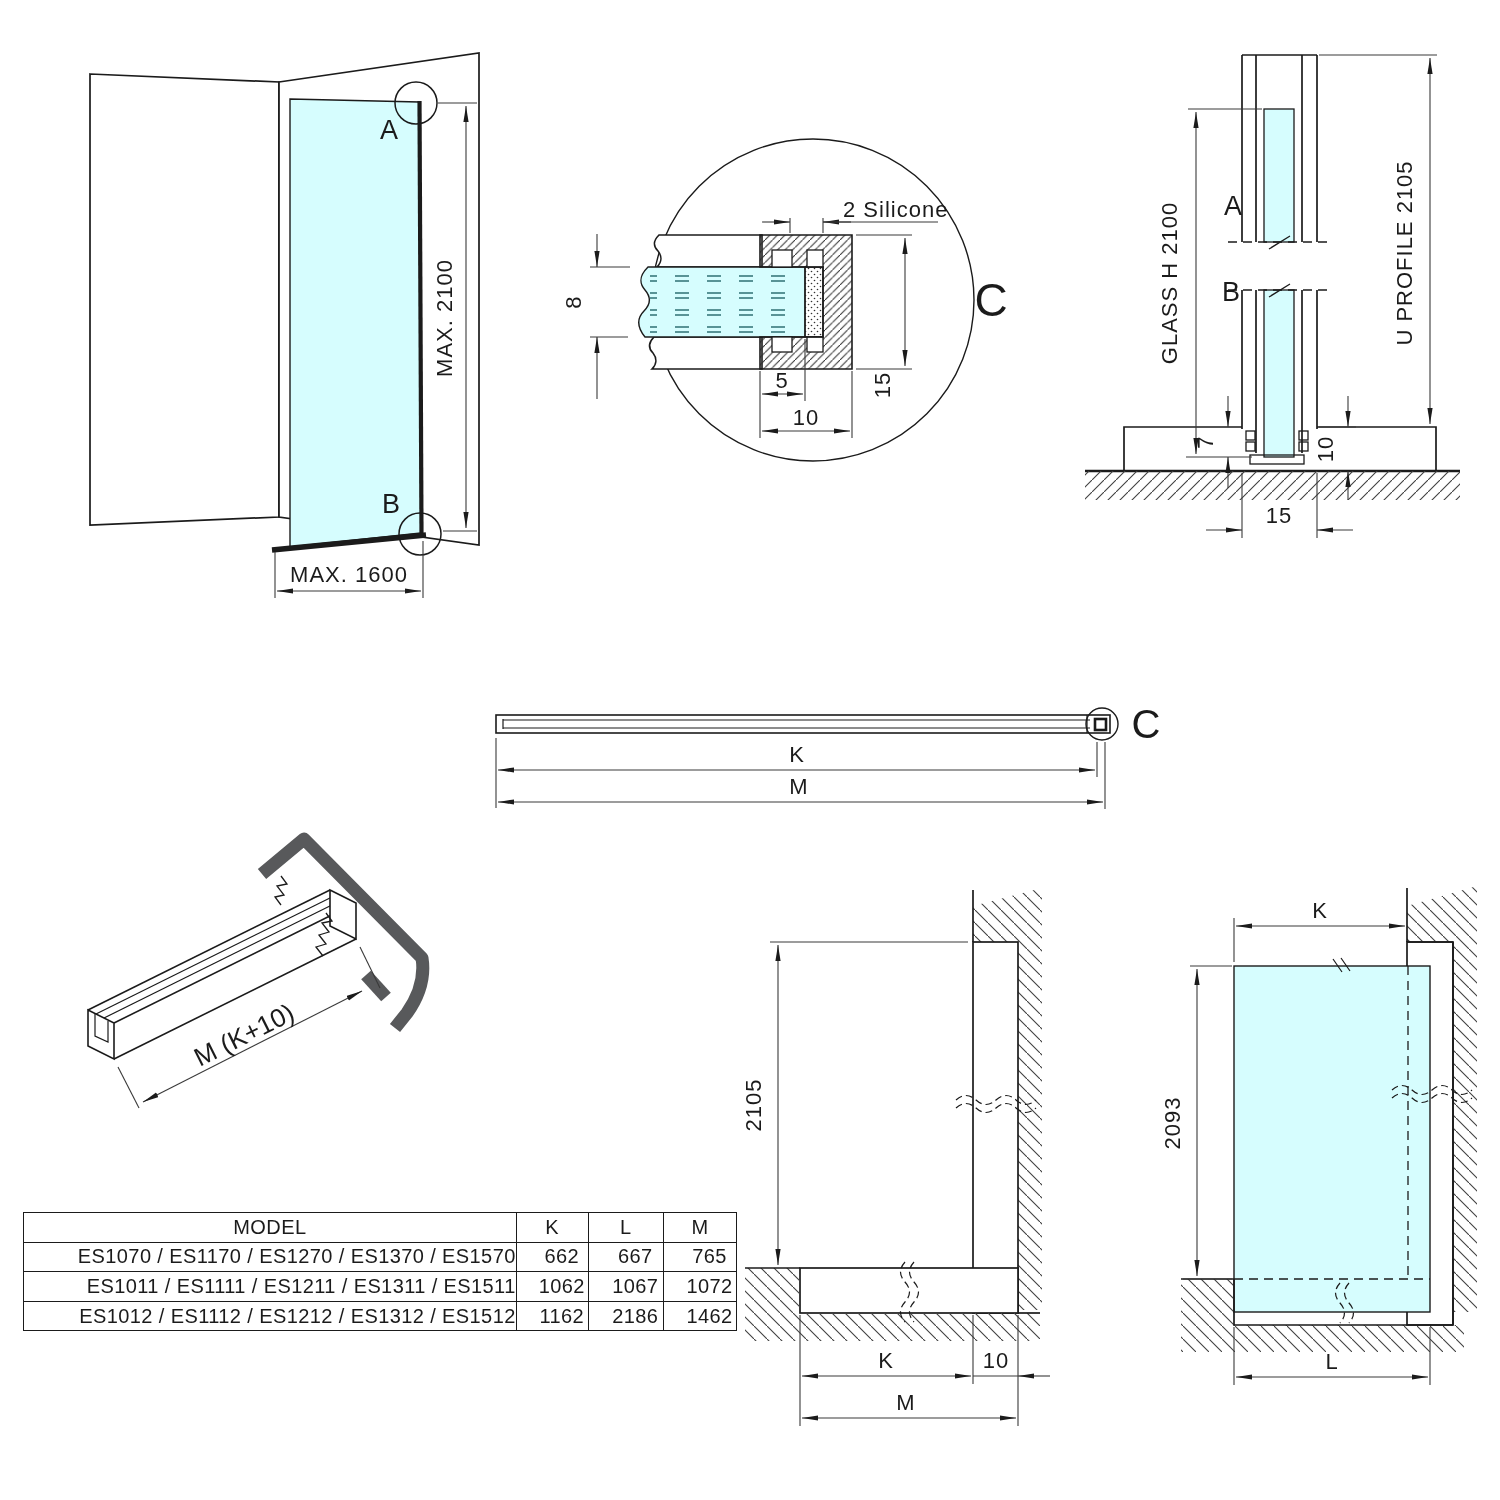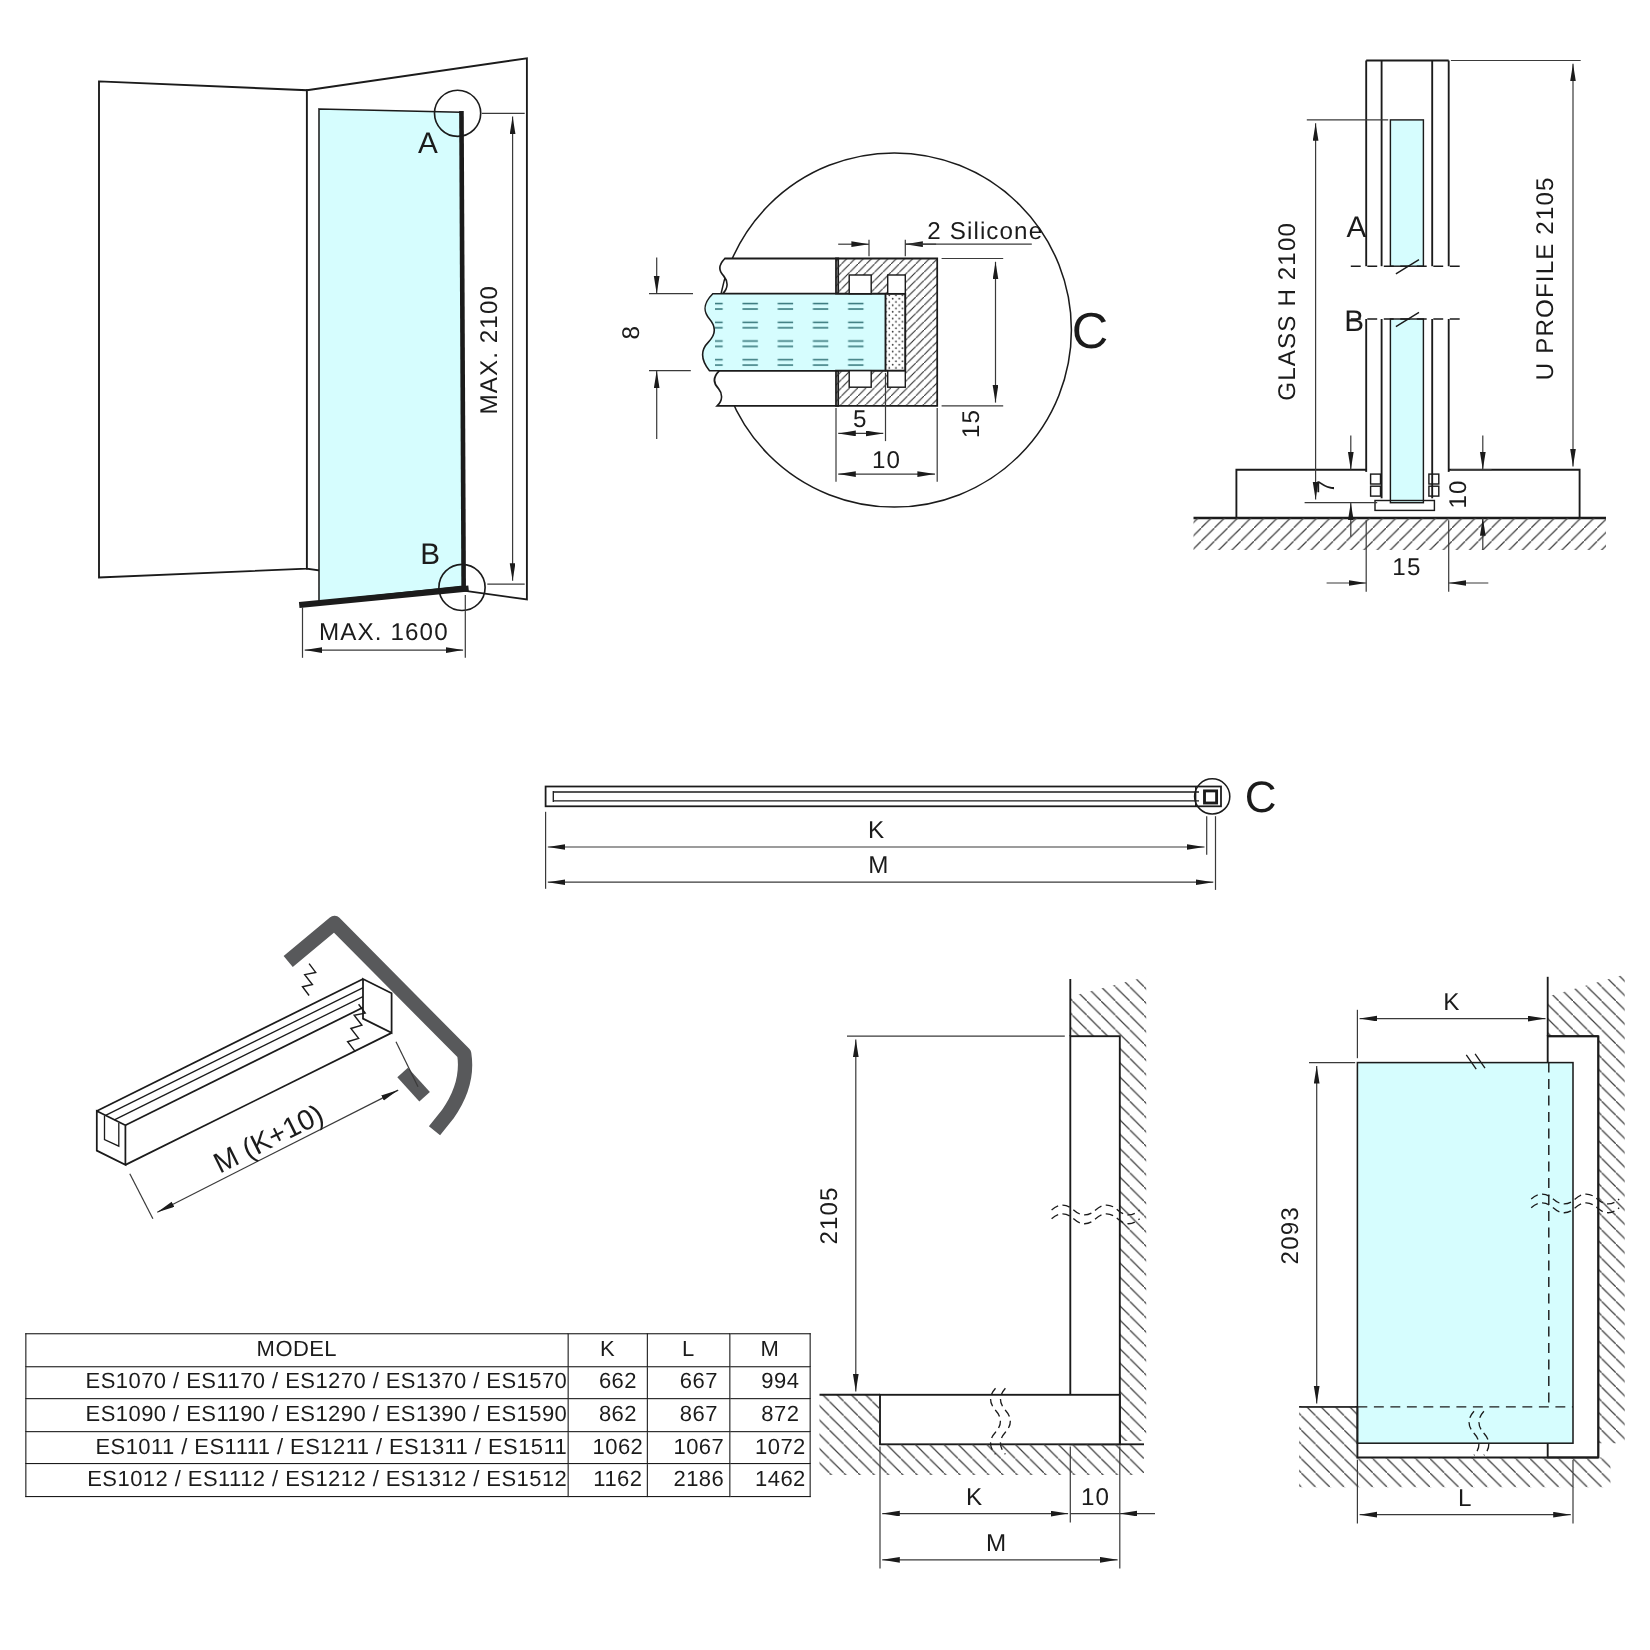--- a/index.html
+++ b/index.html
@@ -280,27 +280,21 @@
           <tr>
         <th>MODEL</th>
         <th>K</th>
         <th>L</th>
         <th>M</th>
       </tr>
       <tr>
         <td class="model">ES1070 / ES1170 / ES1270 / ES1370 / ES1570</td>
         <td class="num">662</td>
         <td class="num">667</td>
-        <td class="num">994</td>
-      </tr>
-      <tr>
-        <td class="model">ES1090 / ES1190 / ES1290 / ES1390 / ES1590</td>
-        <td class="num">862</td>
-        <td class="num">867</td>
-        <td class="num">872</td>
+        <td class="num">765</td>
       </tr>
       <tr>
         <td class="model">ES1011 / ES1111 / ES1211 / ES1311 / ES1511</td>
         <td class="num">1062</td>
         <td class="num">1067</td>
         <td class="num">1072</td>
       </tr>
       <tr>
         <td class="model">ES1012 / ES1112 / ES1212 / ES1312 / ES1512</td>
         <td class="num">1162</td>

